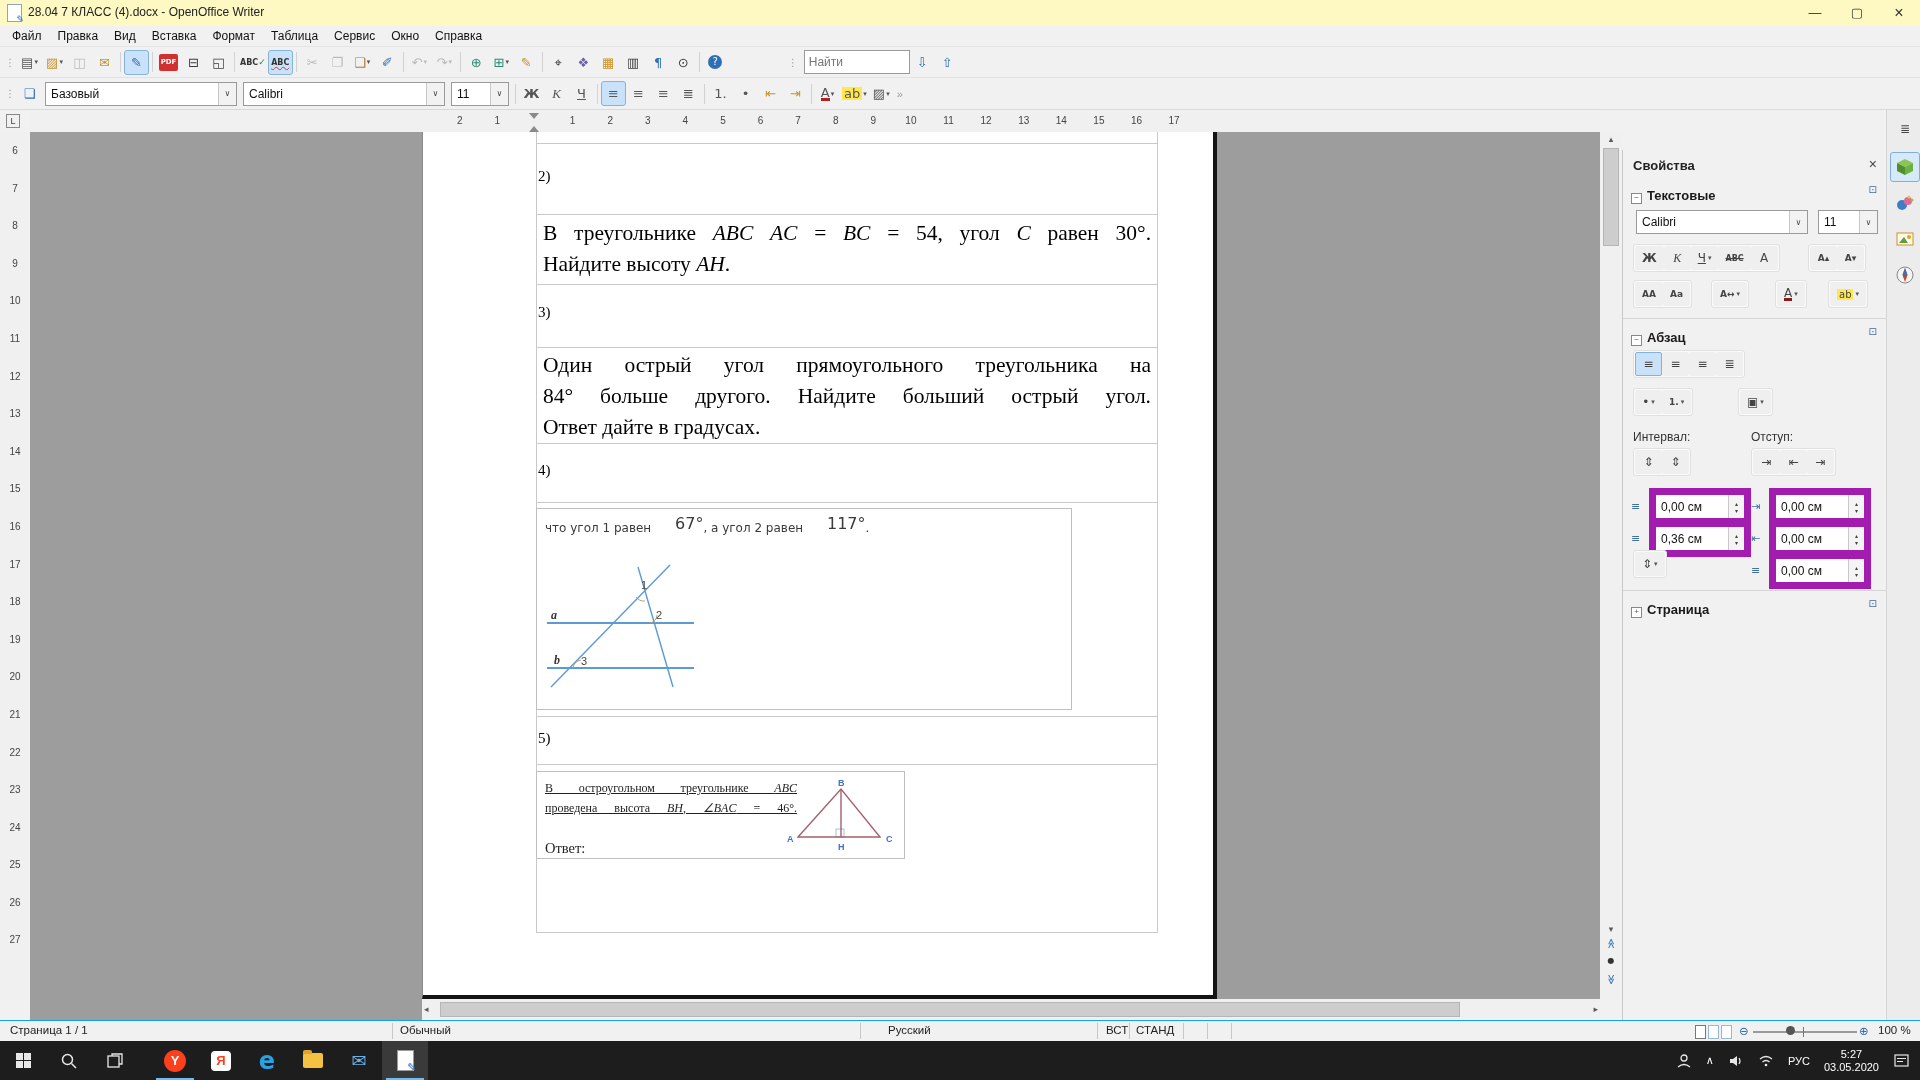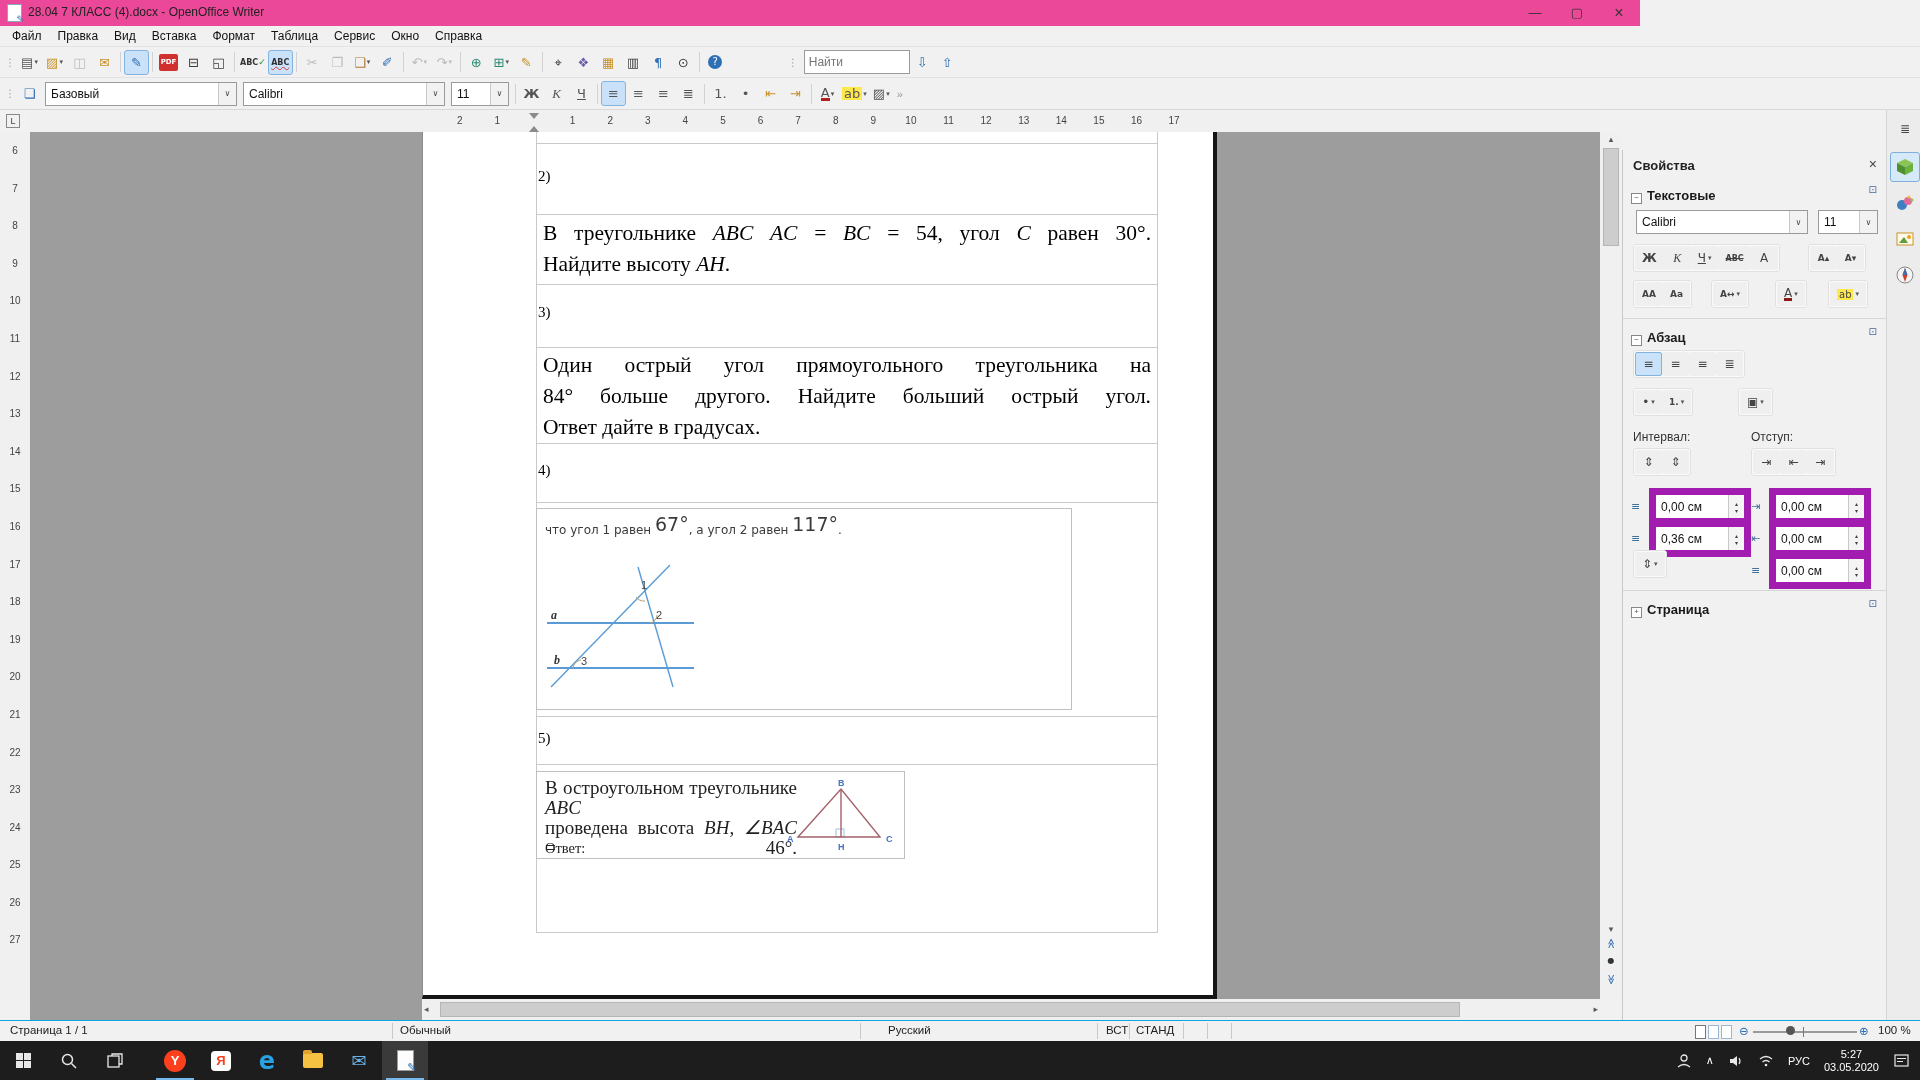--- a/index.html
+++ b/index.html
@@ -1,21 +1,21 @@
 <!DOCTYPE html>
 <html><head>
 <meta charset="utf-8">
 <style>
   html,body{margin:0;padding:0;background:#555;}
   #screen{position:relative;width:1920px;height:1080px;background:#f1f1f1;overflow:hidden;
           font-family:"Liberation Sans",sans-serif;color:#1a1a1a;}
   .abs{position:absolute;}
   .ico{font-family:"DejaVu Sans",sans-serif;}
   
-  #titlebar{left:0;top:0;width:1640px;height:26px;background:#ec4899;border-bottom:1px solid #b91c1c;}
+  #titlebar{left:0;top:0;width:1920px;height:26px;background:#fef9c3;border-bottom:1px solid #b91c1c;}
   #titlebar .apptitle{position:absolute;left:28px;top:5px;font-size:12px;color:#222;}
   .winctl{position:absolute;top:0;width:42px;height:26px;text-align:center;line-height:26px;font-size:13px;color:#333;}
   .doc-ico{position:absolute;width:13px;height:16px;background:#fff;border:1px solid #8aa5c0;}
   .doc-ico::after{content:"✎";position:absolute;right:-3px;bottom:-3px;font-size:9px;color:#2f6fb5;}
   
   #menubar{left:0;top:26px;width:1920px;height:21px;background:#f1f1f1;border-bottom:1px solid #e4e4e4;display:flex;align-items:center;padding-left:4px;box-sizing:border-box;}
   .mi{font-size:12px;padding:2px 8px;color:#111;}
   
   #toolbar1{left:0;top:47px;width:1920px;height:31px;background:#f1f1f1;border-bottom:1px solid #e2e2e2;display:flex;align-items:center;padding-left:2px;box-sizing:border-box;}
   #toolbar2{left:0;top:78px;width:1920px;height:32px;background:#f1f1f1;border-bottom:1px solid #d9d9d9;display:flex;align-items:center;padding-left:2px;box-sizing:border-box;}
@@ -58,22 +58,22 @@
   #page{left:422px;top:132px;width:790px;height:863px;background:#fff;border-left:1px solid #8a8a8a;border-right:4px solid #141414;border-bottom:4px solid #141414;box-sizing:content-box;}
   .hline{position:absolute;left:0;width:622px;height:1px;background:#c9c9c9;}
   .vline{position:absolute;top:0;width:1px;height:800px;background:#c9c9c9;}
   #dtable{left:113px;top:0;width:622px;height:800px;}
   .rowlabel{position:absolute;left:2px;font-family:"Liberation Serif",serif;font-size:15px;color:#000;}
   .prob{position:absolute;left:7px;width:608px;font-family:"Liberation Serif",serif;font-size:21.5px;line-height:31px;color:#000;}
   .jl{text-align:justify;text-align-last:justify;}
   .r.it{font-style:italic;}
   .imgbox{position:absolute;border:1px solid #bfbfbf;background:#fff;}
   .p4text{position:absolute;left:8px;top:8px;width:520px;font-family:"DejaVu Sans",sans-serif;font-size:12px;line-height:20px;color:#3a3a3a;}
-  .p4text .r.sup{font-size:19px;position:relative;top:-3px;}
-  .p5text{position:absolute;left:8px;top:6px;width:252px;font-family:"Liberation Serif",serif;font-size:19px;line-height:20px;color:#222;}
+  .p4text .r.sup{font-size:16px;position:relative;top:-3px;margin-left:20px;}
+  .p5text{position:absolute;left:8px;top:6px;width:252px;font-family:"Liberation Serif",serif;font-size:12px;line-height:20px;color:#222;text-decoration:underline;}
   .answer{position:absolute;left:8px;top:68px;font-family:"Liberation Serif",serif;font-size:14.5px;color:#222;}
   
   .sb{background:#f0f0f0;}
   .sbarrow{position:absolute;color:#5a5a5a;font-size:9px;text-align:center;font-family:"DejaVu Sans",sans-serif;}
   .sbthumb{position:absolute;background:#cdcdcd;border:1px solid #b5b5b5;box-sizing:border-box;}
   .navbtn{position:absolute;left:0;width:22px;height:16px;text-align:center;color:#2f6fb5;font-size:10px;font-family:"DejaVu Sans",sans-serif;}
   .rot90{display:inline-block;transform:rotate(90deg);}
   
   #sidebar{left:1622px;top:110px;width:264px;height:910px;background:#f1f1f1;border-left:1px solid #c8c8c8;margin-top:40px;}
   #tabstrip{left:1886px;top:110px;width:34px;height:910px;background:#ececec;border-left:1px solid #d5d5d5;}

